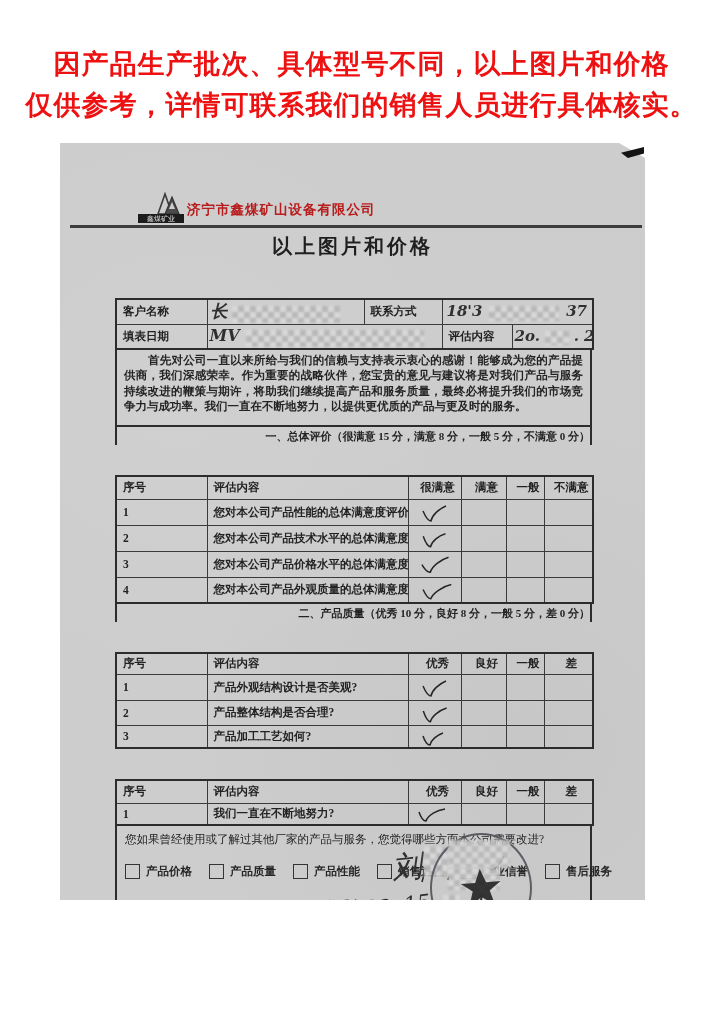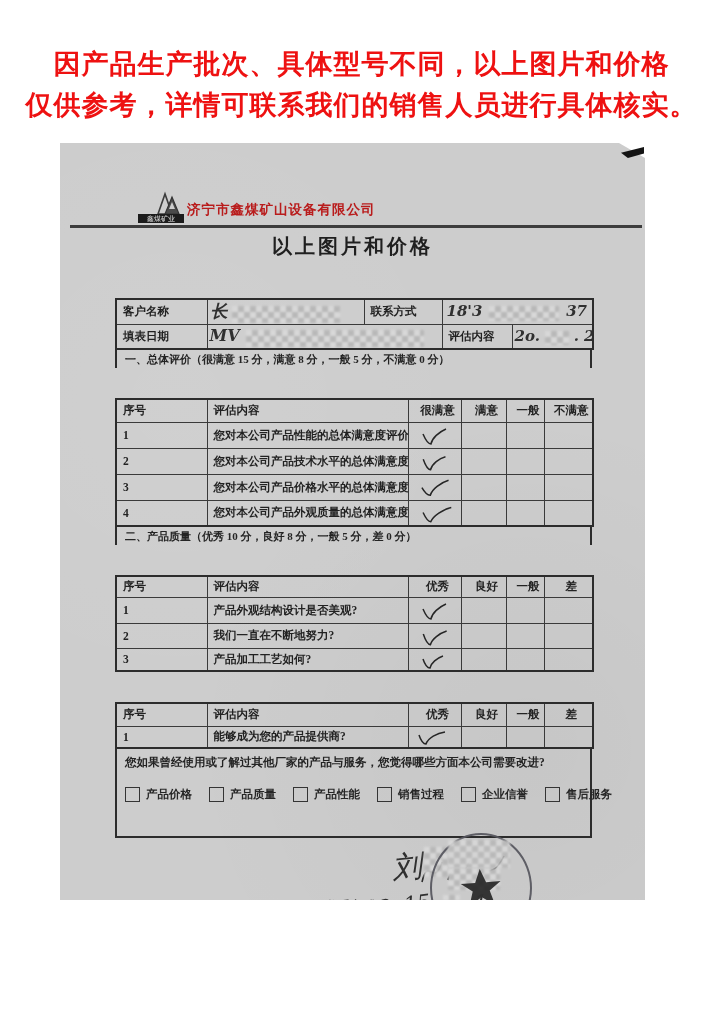--- a/index.html
+++ b/index.html
@@ -28,30 +28,30 @@
   .head-rule{position:absolute;left:10px;top:82px;width:572px;height:2.6px;background:#3d3d3d;}
   .form-title{position:absolute;left:0;top:90px;width:585px;text-align:center;font-size:20px;
       font-weight:700;color:#1f1f1f;letter-spacing:3px;}
   
   .form{position:absolute;left:55px;top:125px;width:477px;color:#1e1e1e;}
   table.ft{border-collapse:collapse;table-layout:fixed;width:477px;margin-top:-2px;}
   table.ft td{border:1.6px solid #3a3a3a;font-size:11.5px;font-weight:600;color:#222;
       padding:0 0 0 6px;overflow:hidden;white-space:nowrap;}
   table.ft{border:2.2px solid #2c2c2c;margin-top:30px;}
   .sect-head{border:2.2px solid #2c2c2c;border-bottom:none;margin-top:-2px;
-      font-size:11px;font-weight:700;color:#242424;padding:2px 0 1px 8px;white-space:nowrap;}
+      font-size:11px;font-weight:700;color:#242424;padding:2px 0 1px 1px;white-space:nowrap;text-align:right;}
   td.ctr{text-align:center;padding:0;}
   td.q{padding-left:9px;}
   .tickcell{position:relative;padding:0 !important;}
   .tick{position:absolute;left:10px;top:4px;}
   .intro-box{border:2.2px solid #2c2c2c;margin-top:-2px;padding:3px 7px 0 7px;height:72px;
       font-size:11.5px;font-weight:600;line-height:15.4px;color:#242424;text-align:justify;}
   .intro-box p{margin:0;text-indent:24px;}
   .other-box{border:2.2px solid #2c2c2c;margin-top:-2px;height:87px;position:relative;}
-  .other-q{position:absolute;left:8px;top:6px;font-size:11.5px;font-weight:700;color:#232323;
+  .other-q{position:absolute;left:8px;top:6px;font-size:11.5px;font-weight:400;color:#232323;
       white-space:nowrap;}
   .cb-row{position:absolute;left:8px;top:38px;display:flex;align-items:center;}
   .cb-item{display:flex;align-items:center;margin-right:17px;}
   .cbx{width:13px;height:13px;border:1.7px solid #343434;background:transparent;margin-right:6px;
       flex:0 0 auto;}
   .cb-label{font-size:11.5px;font-weight:700;color:#262626;white-space:nowrap;}
   
   .hw{position:absolute;font-family:"DejaVu Serif",serif;font-style:italic;color:#303030;
       white-space:nowrap;}
   .mosaic{background-image:
@@ -124,20 +124,23 @@
         <td>评估内容</td>
         <td class="tickcell">
           <span class="hw" style="position:static;font-size:15px;margin-left:2px;">2o.</span>
           <span class="mosaic mosaic-inline" style="width:24px;height:14px;margin:0 2px;"></span>
           <span class="hw" style="position:static;font-size:15px;">. 28</span>
         </td>
       </tr>
     </tbody>
         </table>
 
+    <div class="intro-box">
+      <p>首先对公司一直以来所给与我们的信赖与支持表示衷心的感谢！能够成为您的产品提供商，我们深感荣幸。作为重要的战略伙伴，您宝贵的意见与建议将是对我们产品与服务持续改进的鞭策与期许，将助我们继续提高产品和服务质量，最终必将提升我们的市场竞争力与成功率。我们一直在不断地努力，以提供更优质的产品与更及时的服务。</p>
+    </div>
 
     <div class="sect-head">一、总体评价（很满意 15 分，满意 8 分，一般 5 分，不满意 0 分）</div>
     <table class="ft">
       <colgroup>
             <col style="width:91px">
             <col style="width:201px">
             <col style="width:53px">
             <col style="width:45px">
             <col style="width:38px">
             <col style="width:49px">
@@ -228,21 +231,21 @@
                 <svg class="tick" width="30" height="20" viewBox="0 0 30 20">
                   <path d="M4 7 C7 14,10 17,12 17 C13 11,20 5,27 2" stroke="#262626" stroke-width="1.5" fill="none"></path>
                 </svg>
               </td>
         <td></td>
         <td></td>
         <td></td>
       </tr>
       <tr style="height:25px">
         <td>2</td>
-        <td class="q">我们一直在不断地努力?</td>
+        <td class="q">产品整体结构是否合理?</td>
         <td class="tickcell">
                 <svg class="tick" width="30" height="20" viewBox="0 0 30 20" style="transform:rotate(5deg)">
                   <path d="M4 7 C7 14,10 17,12 17 C13 11,20 5,27 2" stroke="#262626" stroke-width="1.5" fill="none"></path>
                 </svg>
               </td>
         <td></td>
         <td></td>
         <td></td>
       </tr>
       <tr style="height:23px">
@@ -273,21 +276,21 @@
             <tr style="height:23px">
         <td>序号</td>
         <td class="q">评估内容</td>
         <td class="ctr">优秀</td>
         <td class="ctr">良好</td>
         <td class="ctr">一般</td>
         <td class="ctr">差</td>
       </tr>
       <tr style="height:22px">
         <td>1</td>
-        <td class="q">能够成为您的产品提供商?</td>
+        <td class="q">我们一直在不断地努力?</td>
         <td class="tickcell">
                 <svg class="tick" style="top:2px;left:6px" width="32" height="18" viewBox="0 0 32 18">
                   <path d="M4 6 C6 12,9 15,11 15 C13 9,22 4,30 3" stroke="#262626" stroke-width="1.5" fill="none"></path>
                 </svg>
               </td>
         <td></td>
         <td></td>
         <td></td>
       </tr>
     </tbody>

